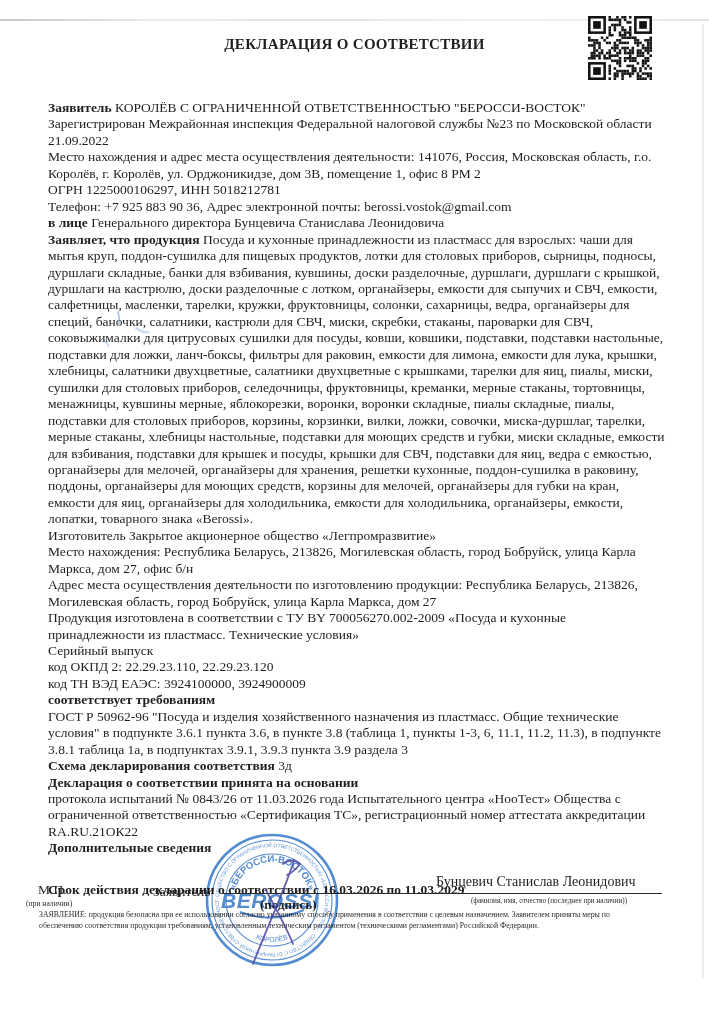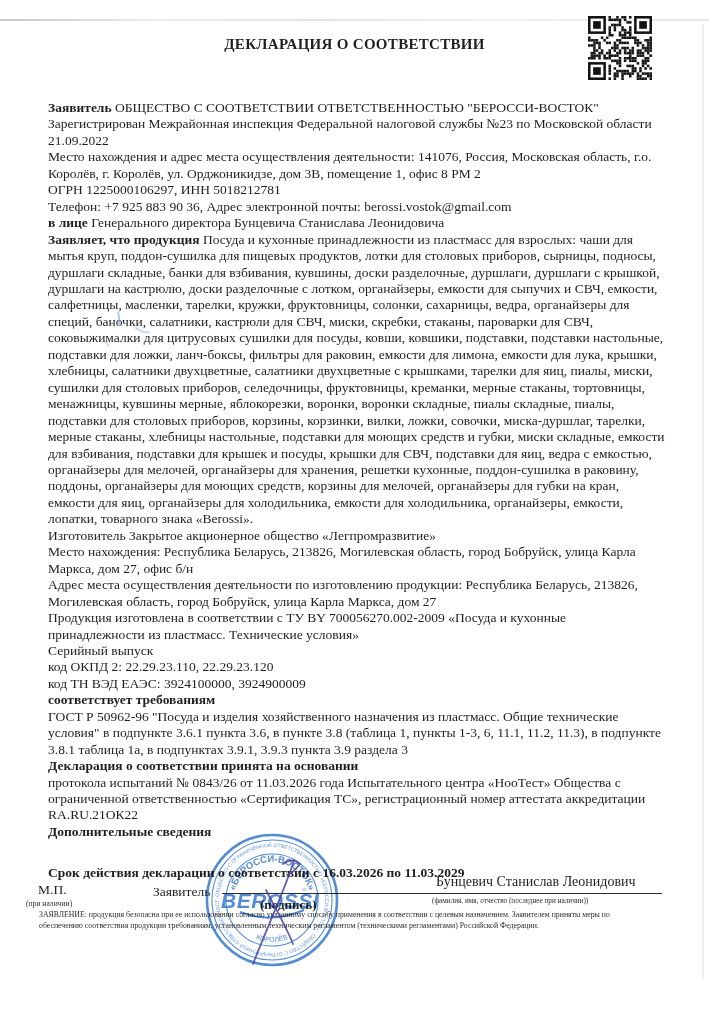--- a/index.html
+++ b/index.html
@@ -23,21 +23,21 @@
   .lead{font-weight:bold;}
 
   .abs{position:absolute;}
   .mp{left:38px;top:882px;font-size:13.5px;}
   .mp-note{left:26px;top:899px;font-size:7.6px;color:#2e2e2e;text-align:center;}
   .applicant-word{left:153px;top:884px;font-size:13.5px;}
   .sig-line{left:222px;top:893px;width:238px;height:0;border-top:1.4px solid #2b2b2b;}
   .sig-note{left:260px;top:897px;font-size:13px;color:#2e2e2e;font-weight:bold;}
   .fio{left:436px;top:874px;font-size:14px;white-space:nowrap;}
   .fio-line{left:436px;top:893px;width:226px;height:0;border-top:1.4px solid #2b2b2b;}
-  .fio-note{left:432px;top:897px;width:234px;text-align:left;font-size:7.2px;color:#2e2e2e;}
+  .fio-note{left:432px;top:897px;width:234px;text-align:center;font-size:7.2px;color:#2e2e2e;}
   .statement{left:39px;top:910px;width:582px;font-size:7.8px;line-height:10.5px;color:#2c2c2c;}
 
   .stamp{position:absolute;left:198px;top:826px;width:148px;height:148px;
     opacity:.82;mix-blend-mode:multiply;pointer-events:none;}
   .overlay{position:absolute;left:0;top:0;width:709px;height:1017px;pointer-events:none;}
 </style>
 </head>
 <body>
 
 <div class="page">
@@ -280,36 +280,37 @@
       <rect x="5.12" y="5.12" width="7.68" height="7.68" fill="#141414"></rect>
       <rect x="46.08" y="0" width="17.92" height="17.92" fill="#141414"></rect>
       <rect x="48.64" y="2.56" width="12.8" height="12.8" fill="#fff"></rect>
       <rect x="51.2" y="5.12" width="7.68" height="7.68" fill="#141414"></rect>
       <rect x="0" y="46.08" width="17.92" height="17.92" fill="#141414"></rect>
       <rect x="2.56" y="48.64" width="12.8" height="12.8" fill="#fff"></rect>
       <rect x="5.12" y="51.2" width="7.68" height="7.68" fill="#141414"></rect>
     </svg>
 
   <div class="content">
-    <p><span class="lead">Заявитель</span><span> ОБЩЕСТВО С СООТВЕТСТВИИ ОТВЕТСТВЕННОСТЬЮ "БЕРОССИ-ВОСТОК"</span></p>
+    <p><span class="lead">Заявитель</span><span> КОРОЛЁВ С ОГРАНИЧЕННОЙ ОТВЕТСТВЕННОСТЬЮ "БЕРОССИ-ВОСТОК"</span></p>
     <p>Зарегистрирован Межрайонная инспекция Федеральной налоговой службы №23 по Московской области 21.09.2022</p>
     <p>Место нахождения и адрес места осуществления деятельности: 141076, Россия, Московская область, г.о. Королёв, г. Королёв, ул. Орджоникидзе, дом 3В, помещение 1, офис 8 РМ 2</p>
     <p>ОГРН 1225000106297, ИНН 5018212781</p>
     <p>Телефон: +7 925 883 90 36, Адрес электронной почты: berossi.vostok@gmail.com</p>
     <p><span class="lead">в лице</span><span> Генерального директора Бунцевича Станислава Леонидовича</span></p>
     <p><span class="lead">Заявляет, что продукция</span><span> Посуда и кухонные принадлежности из пластмасс для взрослых: чаши для мытья круп, поддон-сушилка для пищевых продуктов, лотки для столовых приборов, сырницы, подносы, дуршлаги складные, банки для взбивания, кувшины, доски разделочные, дуршлаги, дуршлаги с крышкой, дуршлаги на кастрюлю, доски разделочные с лотком, органайзеры, емкости для сыпучих и СВЧ, емкости, салфетницы, масленки, тарелки, кружки, фруктовницы, солонки, сахарницы, ведра, органайзеры для специй, баночки, салатники, кастрюли для СВЧ, миски, скребки, стаканы, пароварки для СВЧ, соковыжималки для цитрусовых сушилки для посуды, ковши, ковшики, подставки, подставки настольные, подставки для ложки, ланч-боксы, фильтры для раковин, емкости для лимона, емкости для лука, крышки, хлебницы, салатники двухцветные, салатники двухцветные с крышками, тарелки для яиц, пиалы, миски, сушилки для столовых приборов, селедочницы, фруктовницы, креманки, мерные стаканы, тортовницы, менажницы, кувшины мерные, яблокорезки, воронки, воронки складные, пиалы складные, пиалы, подставки для столовых приборов, корзины, корзинки, вилки, ложки, совочки, миска-дуршлаг, тарелки, мерные стаканы, хлебницы настольные, подставки для моющих средств и губки, миски складные, емкости для взбивания, подставки для крышек и посуды, крышки для СВЧ, подставки для яиц, ведра с емкостью, органайзеры для мелочей, органайзеры для хранения, решетки кухонные, поддон-сушилка в раковину, поддоны, органайзеры для моющих средств, корзины для мелочей, органайзеры для губки на кран, емкости для яиц, органайзеры для холодильника, емкости для холодильника, органайзеры, емкости, лопатки, товарного знака «Berossi».</span></p>
     <p>Изготовитель Закрытое акционерное общество «Легпромразвитие»</p>
     <p>Место нахождения: Республика Беларусь, 213826, Могилевская область, город Бобруйск, улица Карла Маркса, дом 27, офис б/н</p>
     <p>Адрес места осуществления деятельности по изготовлению продукции: Республика Беларусь, 213826, Могилевская область, город Бобруйск, улица Карла Маркса, дом 27</p>
     <p>Продукция изготовлена в соответствии с ТУ BY 700056270.002-2009 «Посуда и кухонные принадлежности из пластмасс. Технические условия»</p>
     <p>Серийный выпуск</p>
     <p>код ОКПД 2: 22.29.23.110, 22.29.23.120</p>
     <p>код ТН ВЭД ЕАЭС: 3924100000, 3924900009</p>
     <p class="lead">соответствует требованиям</p>
     <p>ГОСТ Р 50962-96 "Посуда и изделия хозяйственного назначения из пластмасс. Общие технические условия" в подпункте 3.6.1 пункта 3.6, в пункте 3.8 (таблица 1, пункты 1-3, 6, 11.1, 11.2, 11.3), в подпункте 3.8.1 таблица 1а, в подпунктах 3.9.1, 3.9.3 пункта 3.9 раздела 3</p>
+    <p><span class="lead">Схема декларирования соответствия</span><span> 3д</span></p>
     <p class="lead">Декларация о соответствии принята на основании</p>
     <p>протокола испытаний № 0843/26 от 11.03.2026 года Испытательного центра «НооТест» Общества с ограниченной ответственностью «Сертификация ТС», регистрационный номер аттестата аккредитации RA.RU.21ОК22</p>
     <p class="lead">Дополнительные сведения</p>
     <p class="validity">Срок действия декларации о соответствии с 16.03.2026 по 11.03.2029</p>
   </div>
 
   <div class="abs mp">М.П.</div>
   <div class="abs mp-note">(при наличии)</div>
   <div class="abs applicant-word">Заявитель</div>
   <div class="abs sig-line"></div>

